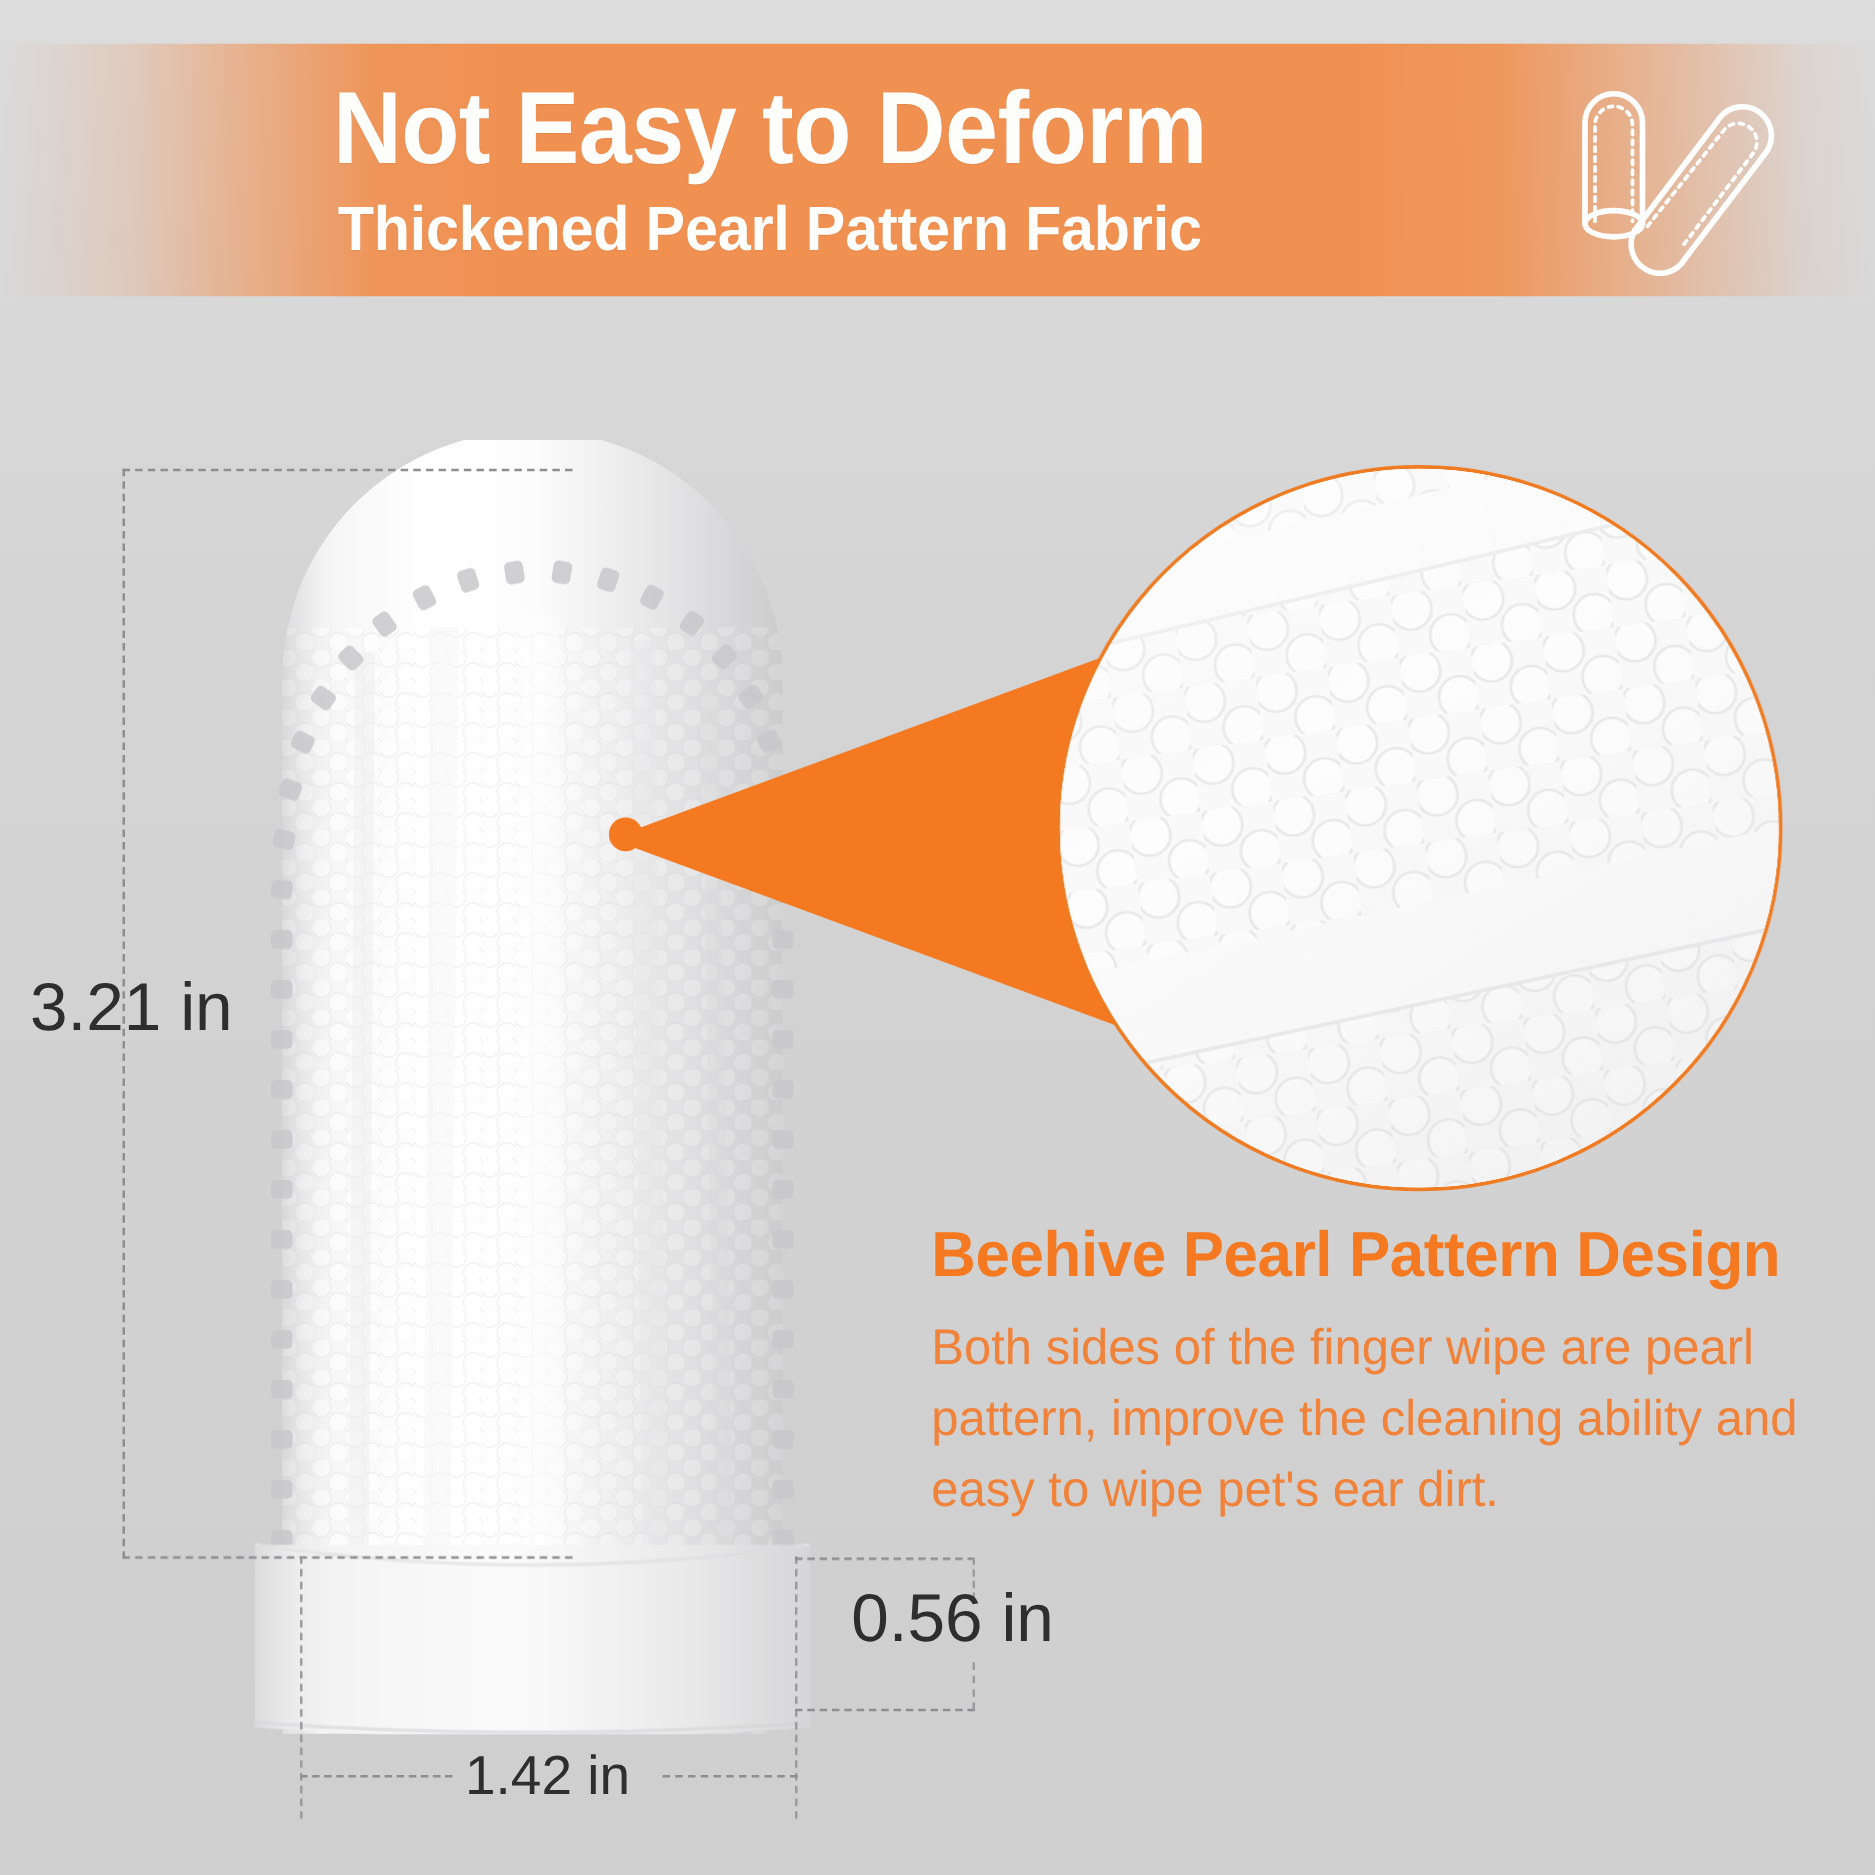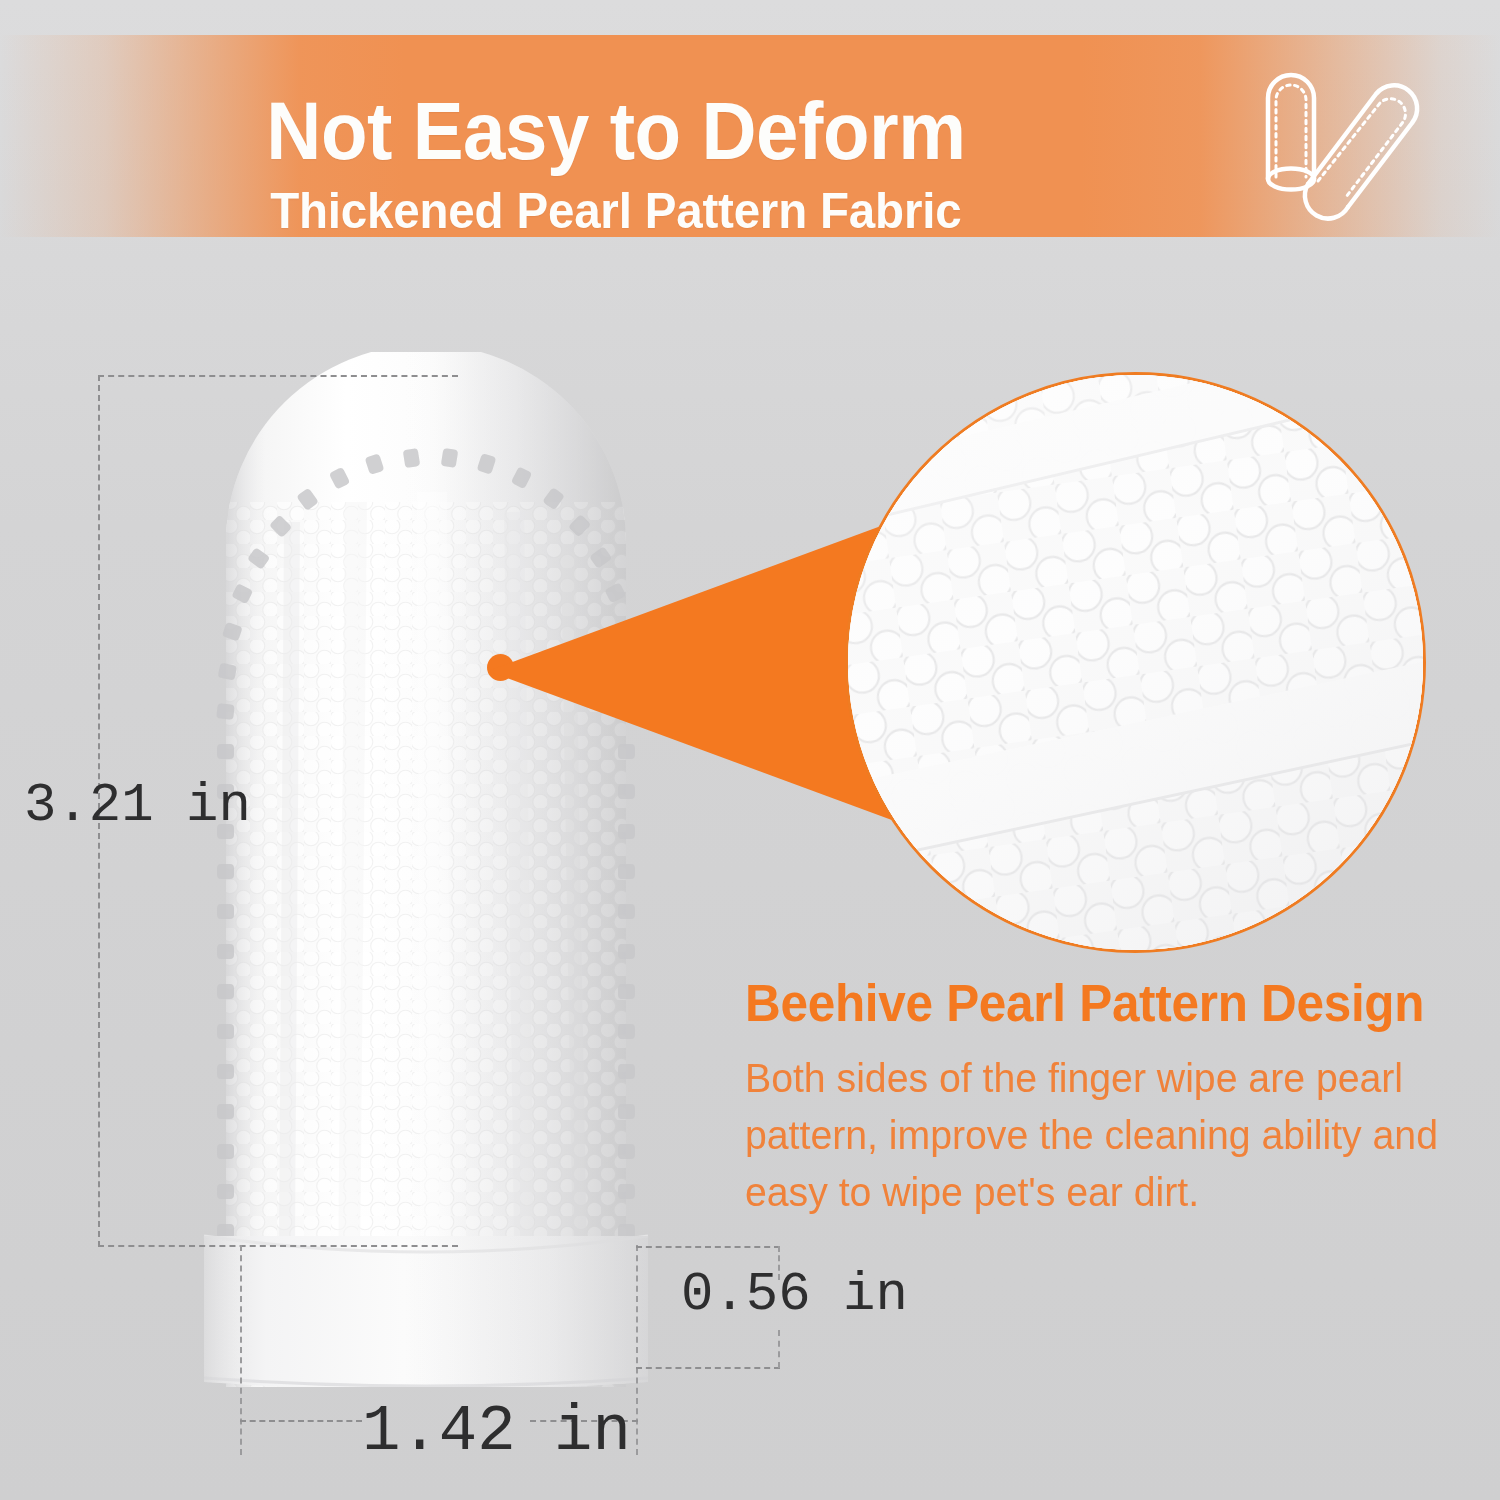--- a/index.html
+++ b/index.html
@@ -43,21 +43,20 @@
   #banner-text-wrap {
     position: absolute;
     left: 0;
     top: 0;
     width: 1232px;
     height: 202px;
     display: flex;
     flex-direction: column;
     align-items: center;
     justify-content: center;
-    margin-top: 28px;
   }
   #banner-title {
     font-family: "Liberation Sans Narrow", "Liberation Sans", sans-serif;
     font-weight: bold;
     font-size: 82px;
     line-height: 0.99;
     color: #fdfdfb;
     letter-spacing: -0.5px;
     transform: scaleX(0.93);
     white-space: nowrap;
@@ -106,26 +105,26 @@
     border-top: 2px dashed #8e8e90;
     height: 0;
   }
   .dim-v-thin {
     border-left: 2px dashed #9b9b9d;
     width: 0;
   }
   .dim-label {
     position: absolute;
     color: #2e2e2f;
-    font-family: Liberation Mono, monospace;
+    font-family: Liberation Sans, sans-serif;
     font-weight: 400;
     white-space: nowrap;
   }
   #label-height { font-size: 54px; left: 24px; top: 775px; }
-  #label-width  { font-size: 64px; left: 362px; top: 1396px; }
+  #label-width  { font-size: 44px; left: 372px; top: 1396px; }
   #label-thickness { font-size: 54px; left: 681px; top: 1264px; }
 
   
   #callout-cone {
     position: absolute;
     left: 488px;
     top: 516px;
     width: 420px;
     height: 310px;
   }

